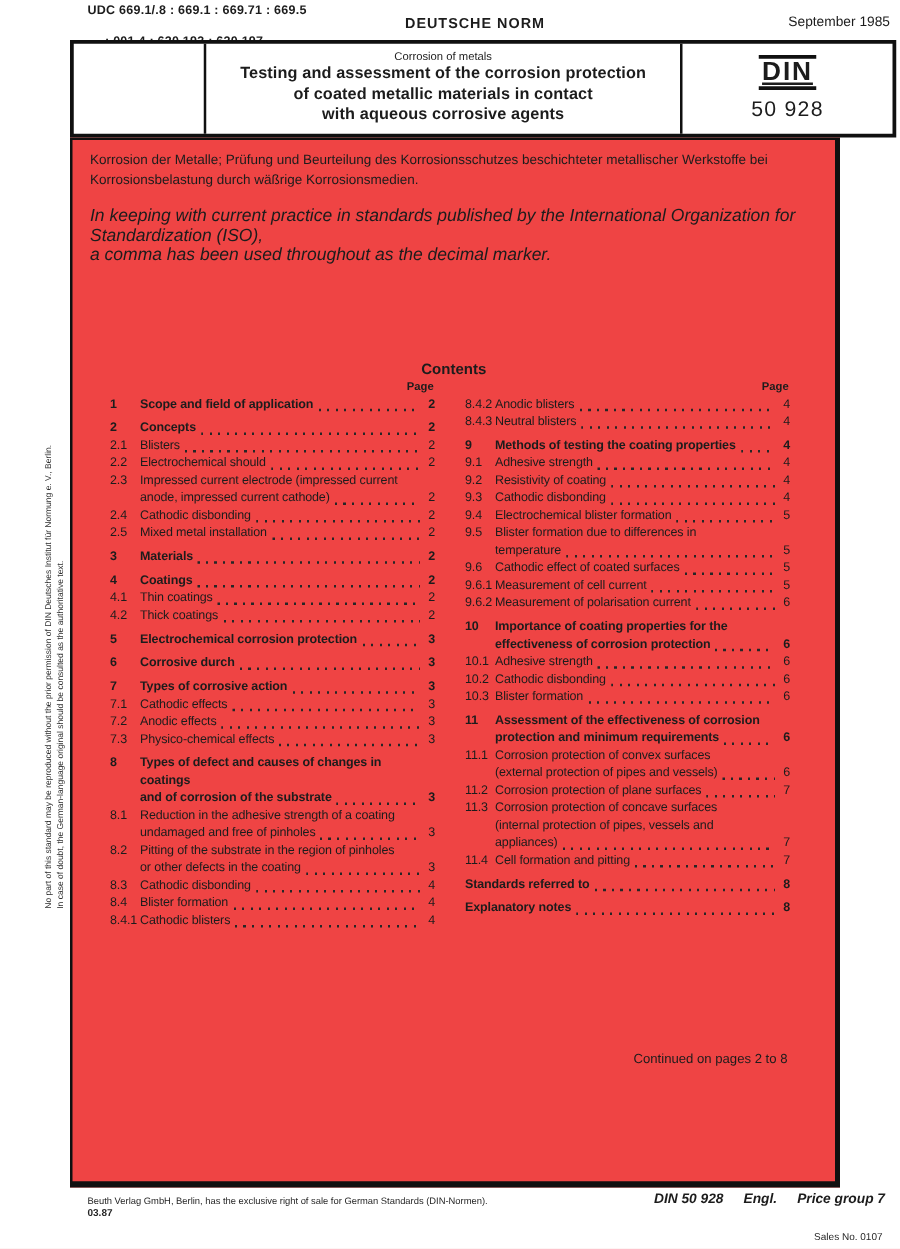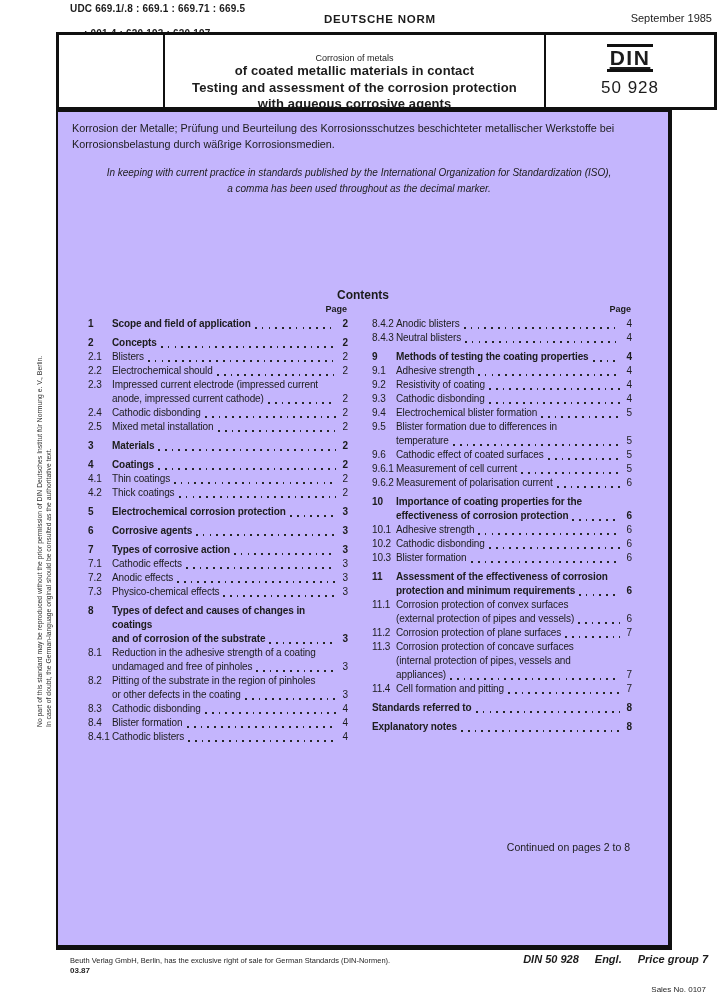--- a/index.html
+++ b/index.html
@@ -15,32 +15,32 @@
 
   
   .udc { position:absolute; left:70px; top:3px; font-size:10px; font-weight:bold; line-height:12.5px; letter-spacing:0.2px; }
   .udc .udc2 { padding-left:14px;margin-top:12px; }
   .norm-label { position:absolute; left:180px; top:13px; width:400px; text-align:center; font-size:11.5px; font-weight:bold; letter-spacing:0.8px; }
   .issue-date { position:absolute; right:8px; top:12px; font-size:11px; font-weight:normal; }
 
   
   .title-box { position:absolute; left:56px; top:32px; width:661px; height:78px; border:3px solid #101010; display:flex; background:#fff; }
   .tb-left { width:106px; border-right:2px solid #101010; }
-  .tb-center { flex:1; text-align:center; padding-top:16px; }
+  .tb-center { flex:1; text-align:center; padding-top:3px; }
   .tb-subtitle { font-size:9px; margin-top:2px; }
   .tb-title-line { font-size:13px; font-weight:bold; line-height:16.5px; letter-spacing:0.1px; }
   .tb-din { width:170px; border-left:2.5px solid #101010; display:flex; flex-direction:column; align-items:center; padding-top:9px; }
   .din-logo { font-size:21px; font-weight:bold; letter-spacing:1.5px; line-height:1.05; border-top:3px solid #101010; border-bottom:3px solid #101010; padding:0 3px;text-decoration:underline; }
   .din-number { font-size:17px; margin-top:6px; letter-spacing:1px; }
 
   
   .main-frame { position:absolute; left:56px; top:110px; width:616px; height:840px;
-    border:2.5px solid #101010; border-right-width:4px; border-bottom-width:5px; background:#c4b5fd; }
+    border:2.5px solid #101010; border-right-width:4px; border-bottom-width:5px; background:#ef4444; }
   .german { position:absolute; left:14px; top:9px; right:22px; font-size:10.8px; line-height:15.5px; }
-  .iso-note { position:absolute; left:14px; top:53px; right:22px; font-size:10px; line-height:15.5px; font-style:italic;text-align:center; }
+  .iso-note { position:absolute; left:14px; top:53px; right:22px; font-size:14px; line-height:15.5px; font-style:italic; }
 
   .contents-heading { position:absolute; top:176px; left:0; right:0; text-align:center; font-size:12px; font-weight:bold; }
 
   .toc-wrap { position:absolute; top:192px; left:30px; right:36px; display:flex; gap:24px; }
   .toc-col { flex:1; min-width:0; }
   .page-label { text-align:right; font-size:9px; font-weight:bold; margin-bottom:3px; padding-right:1px; }
 
   .toc-entry { display:flex; align-items:flex-start; font-size:10px; letter-spacing:-0.1px; line-height:14px; }
   .toc-entry.bold { font-weight:bold; }
   .toc-entry.gap { margin-top:5px; }
@@ -75,22 +75,22 @@
     <div>UDC 669.1/.8 : 669.1 : 669.71 : 669.5</div>
     <div class="udc2">: 001.4 : 620.193 : 620.197</div>
   </div>
   <div class="norm-label">DEUTSCHE NORM</div>
   <div class="issue-date">September 1985</div>
 
   <div class="title-box">
     <div class="tb-left"></div>
     <div class="tb-center">
       <div class="tb-subtitle">Corrosion of metals</div>
+      <div class="tb-title-line">Testing and assessment of the corrosion protection</div>
       <div class="tb-title-line">of coated metallic materials in contact</div>
-      <div class="tb-title-line">Testing and assessment of the corrosion protection</div>
       <div class="tb-title-line">with aqueous corrosive agents</div>
     </div>
     <div class="tb-din">
       <div class="din-logo">DIN</div>
       <div class="din-number">50 928</div>
     </div>
   </div>
 
   <div class="main-frame">
     <div class="german">
@@ -225,21 +225,21 @@
         <span class="toc-text">Electrochemical corrosion protection</span>
         <span class="toc-dots"></span>
         <span class="toc-page">3</span>
       </span>
     </span>
   </div>
           <div class="toc-entry bold gap">
     <span class="toc-num">6</span>
     <span class="toc-body">
       <span class="toc-lastline">
-        <span class="toc-text">Corrosive agents</span>
+        <span class="toc-text">Corrosive durch</span>
         <span class="toc-dots"></span>
         <span class="toc-page">3</span>
       </span>
     </span>
   </div>
           <div class="toc-entry bold gap">
     <span class="toc-num">7</span>
     <span class="toc-body">
       <span class="toc-lastline">
         <span class="toc-text">Types of corrosive action</span>

